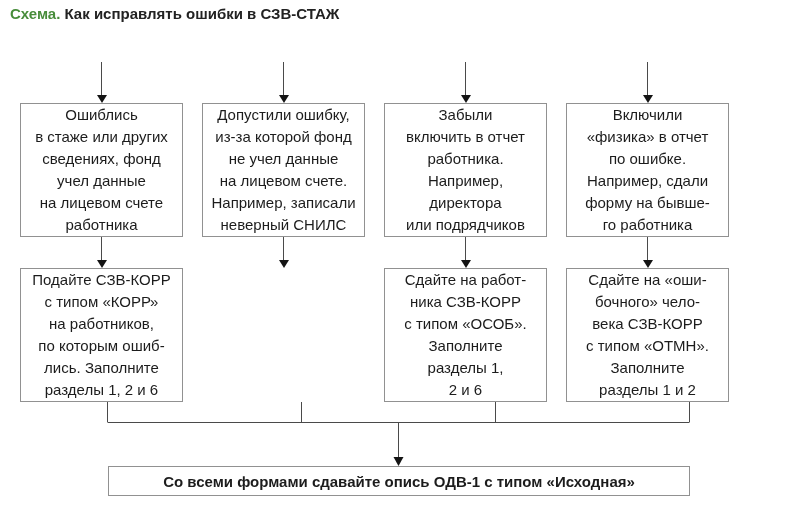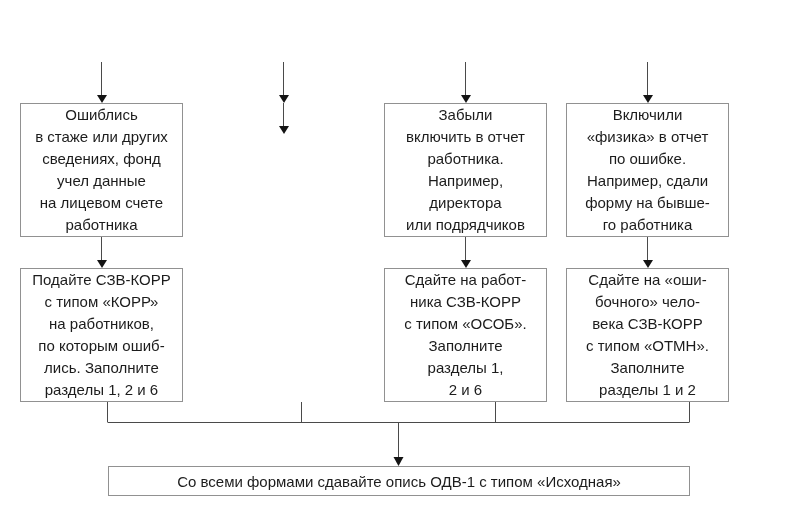--- a/index.html
+++ b/index.html
@@ -48,28 +48,31 @@
     text-align:center;
     font-size:15px;line-height:22px;
     white-space:pre-line;
     padding:0 2px;
   }
   .connector{position:absolute;left:0;top:402px;}
   .footer-box{
     position:absolute;left:108px;top:466px;width:580px;height:28px;
     border:1px solid var(--border,#919191);
     display:flex;align-items:center;justify-content:center;
-    font-size:15px;text-align:center;background:#fff;
+    font-size:15px;text-align:center;background:#fff;font-weight:bold;
   }
 </style>
 </head>
 <body>
 
 <div class="canvas">
 
+  <div class="title">
+    <span class="prefix">Схема.</span><span class="rest"> Как исправлять ошибки в СЗВ-СТАЖ</span>
+  </div>
 
 
   <div class="columns">
 
     <div class="col">
       <div class="v-arrow tall">
           <span class="line"></span>
           <span class="head"></span>
         </div>
       <div class="box">Ошиблись
@@ -88,20 +91,26 @@
 по которым ошиб-
 лись. Заполните
 разделы 1, 2 и 6</div>
     </div>
 
     <div class="col">
       <div class="v-arrow tall">
           <span class="line"></span>
           <span class="head"></span>
         </div>
+      <div class="box">Допустили ошибку,
+из-за которой фонд
+не учел данные
+на лицевом счете.
+Например, записали
+неверный СНИЛС</div>
       <div class="v-arrow short">
           <span class="line"></span>
           <span class="head"></span>
         </div>
     </div>
 
     <div class="col">
       <div class="v-arrow tall">
           <span class="line"></span>
           <span class="head"></span>

